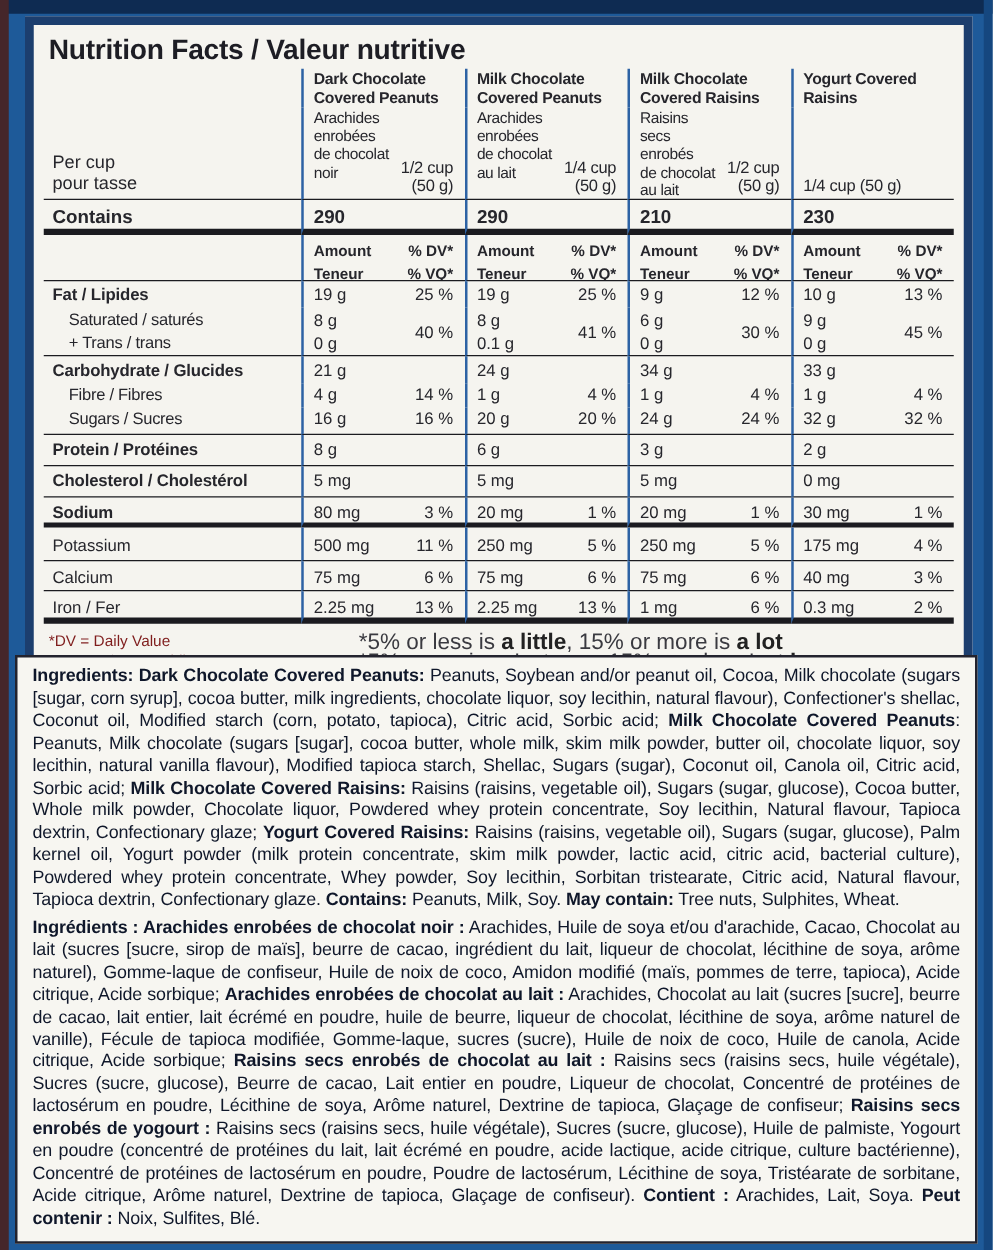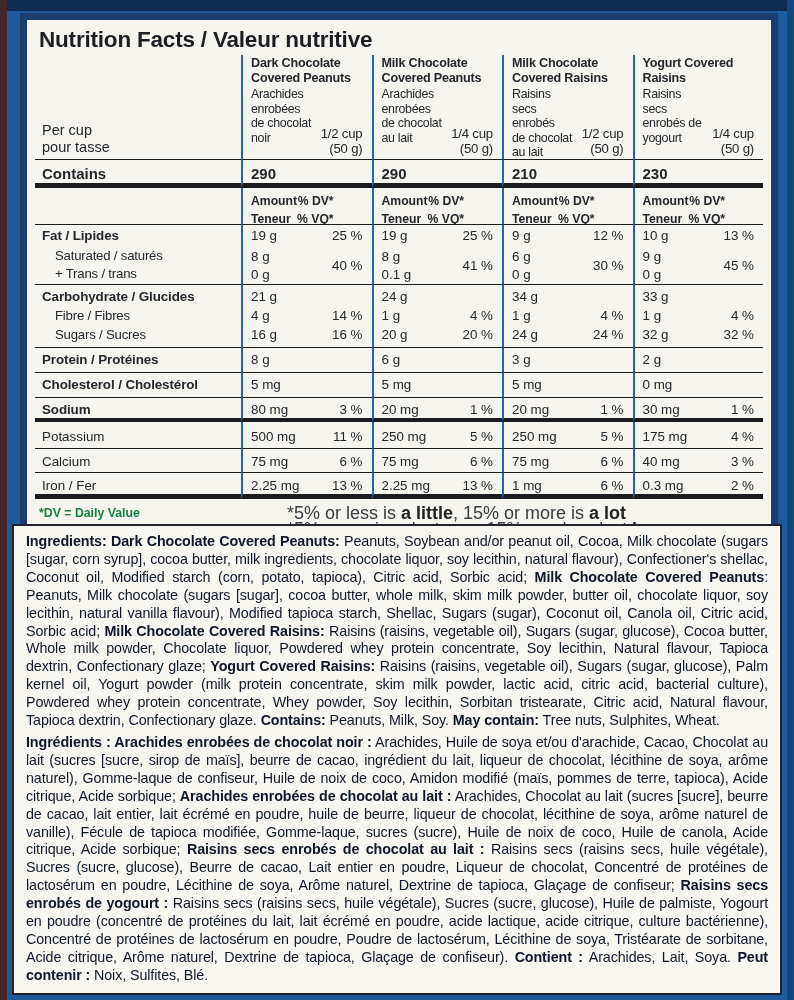--- a/index.html
+++ b/index.html
@@ -37,33 +37,33 @@
   .b1{border-bottom:1.5px solid var(--rule);}
   .b4{border-bottom:4px solid var(--rule);}
   .b5{border-bottom:5px solid var(--rule);}
 
   .pname{font-size:12.6px; font-weight:bold; line-height:14.5px; white-space:pre-line; letter-spacing:-0.2px;}
   .pname-fr{font-size:12.4px; font-weight:normal; line-height:14.5px; white-space:pre-line; letter-spacing:-0.3px;}
   .sub-col{flex-direction:row; align-items:stretch;}
   .serv{margin-top:auto; text-align:right; font-size:13.2px; padding-bottom:3px; letter-spacing:-0.2px;}
   .percup{margin-top:auto; font-size:14.5px; line-height:17px; padding-bottom:3px; white-space:pre-line;}
   .cal-label,.cal-val{font-size:15px; font-weight:bold;}
-  .hdr-wrap{display:flex; width:100%;}
+  .hdr-wrap{display:flex; justify-content:space-between; width:100%;}
   .hdr-l,.hdr-r{font-size:12.2px; font-weight:bold; line-height:15px;}
   .hdr-r{text-align:right;}
   .rl{font-size:13.4px; font-weight:bold; letter-spacing:-0.1px;}
   .rl-sub{font-size:13.2px; font-weight:normal; padding-left:13px; letter-spacing:-0.2px;}
   .rl-plain{font-size:13.4px; font-weight:normal;}
   .two-line{white-space:pre-line; line-height:18px;}
   .amt{font-size:13.4px;}
   .dv{font-size:13.4px; margin-left:auto; text-align:right;}
   .st-cell{align-items:center;}
   .st-amts{display:flex; flex-direction:column; font-size:13.4px; line-height:18px;}
   .foot{display:flex; margin:6px 4px 0 6px;}
-  .foot-l{width:248px; font-size:12.3px; line-height:16px; color:#15803d;font-weight:bold;}
+  .foot-l{width:248px; font-size:12.3px; line-height:16px; color:#7f1d1d;}
   .foot-r{font-size:18px; line-height:16px; color:#3a3a40;}
   .foot b{color:#222;}
 
   
   .ing-panel{
     position:absolute; left:12px; top:524px; width:770px; min-height:466px;
     background:#f7f6f1; border:2px solid #23232e; padding:7px 12px 8px 12px;
   }
   .ing-p{
     font-size:14.3px; line-height:17.9px; text-align:justify;
@@ -115,22 +115,20 @@
         <span class="pname-fr">Arachides enrobées
 de chocolat au lait</span>
         <span class="serv">1/4 cup (50 g)</span>
       </div>
     <div class="cell p sub-col b1" style="height:74px">
         <span class="pname-fr">Raisins secs enrobés
 de chocolat au lait</span>
         <span class="serv">1/2 cup (50 g)</span>
       </div>
     <div class="cell p sub-col b1" style="height:74px">
-        <span class="pname-fr">Raisins secs
-enrobés de yogourt</span>
         <span class="serv">1/4 cup (50 g)</span>
       </div>
 
     <div class="cell c b5" style="height:28px;padding-top:5px">
         <span class="cal-label">Contains</span>
       </div>
     <div class="cell p b5" style="height:28px;padding-top:5px">
         <span class="cal-val">290</span>
       </div>
     <div class="cell p b5" style="height:28px;padding-top:5px">

